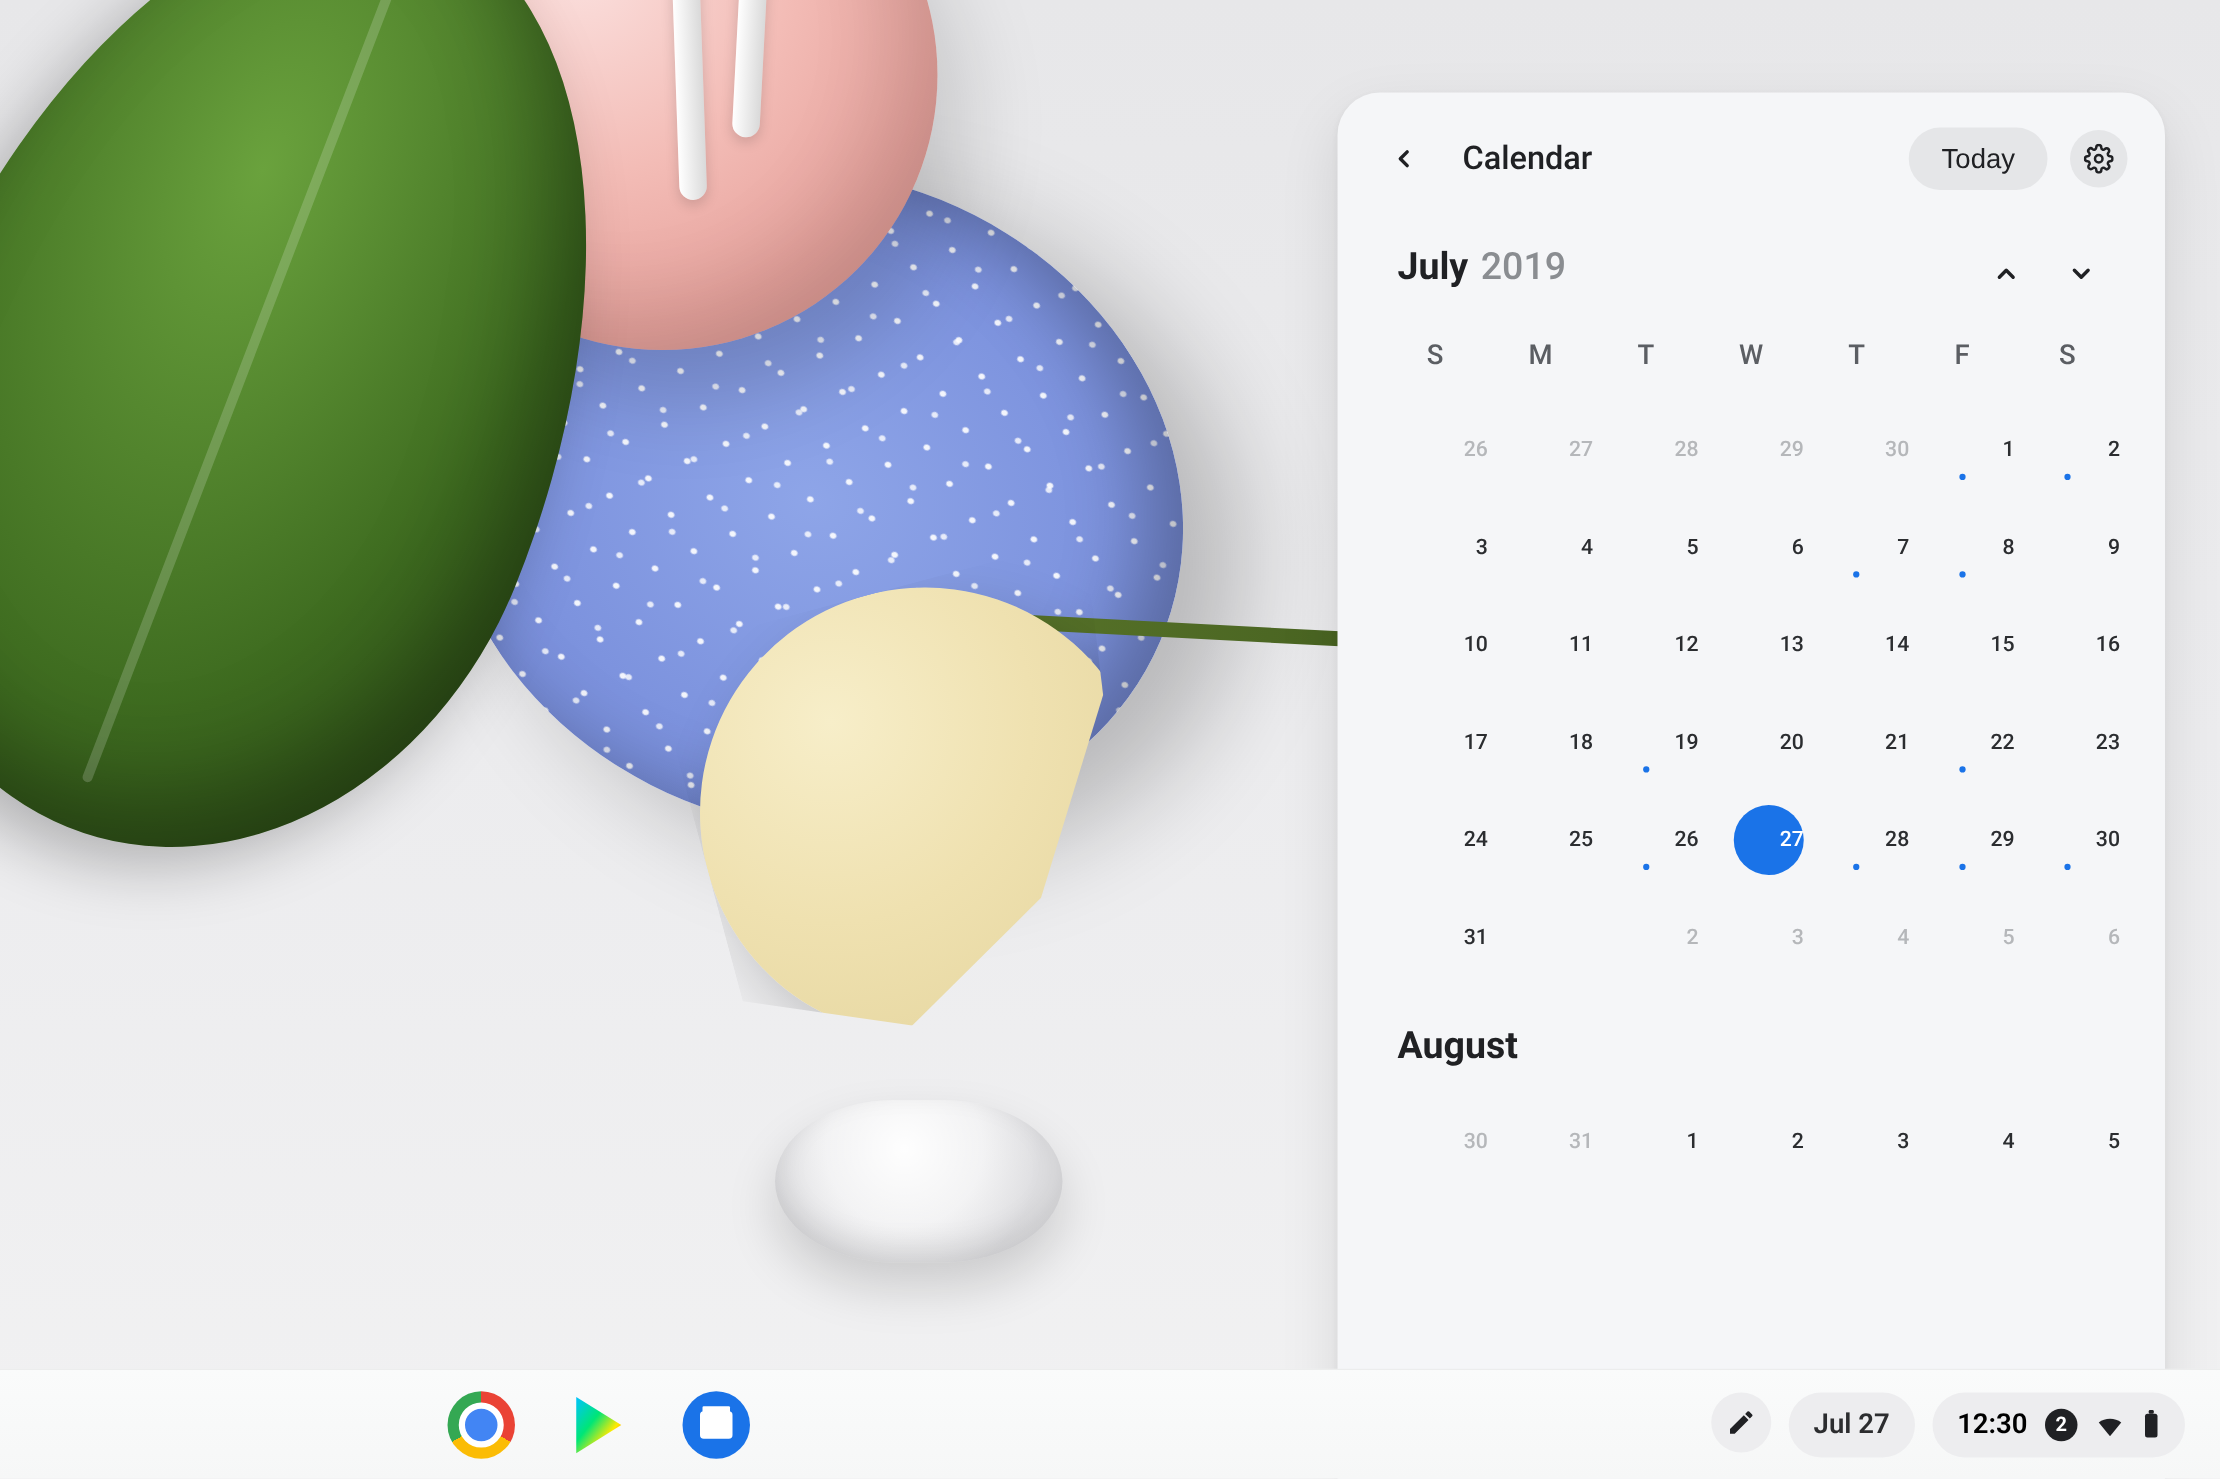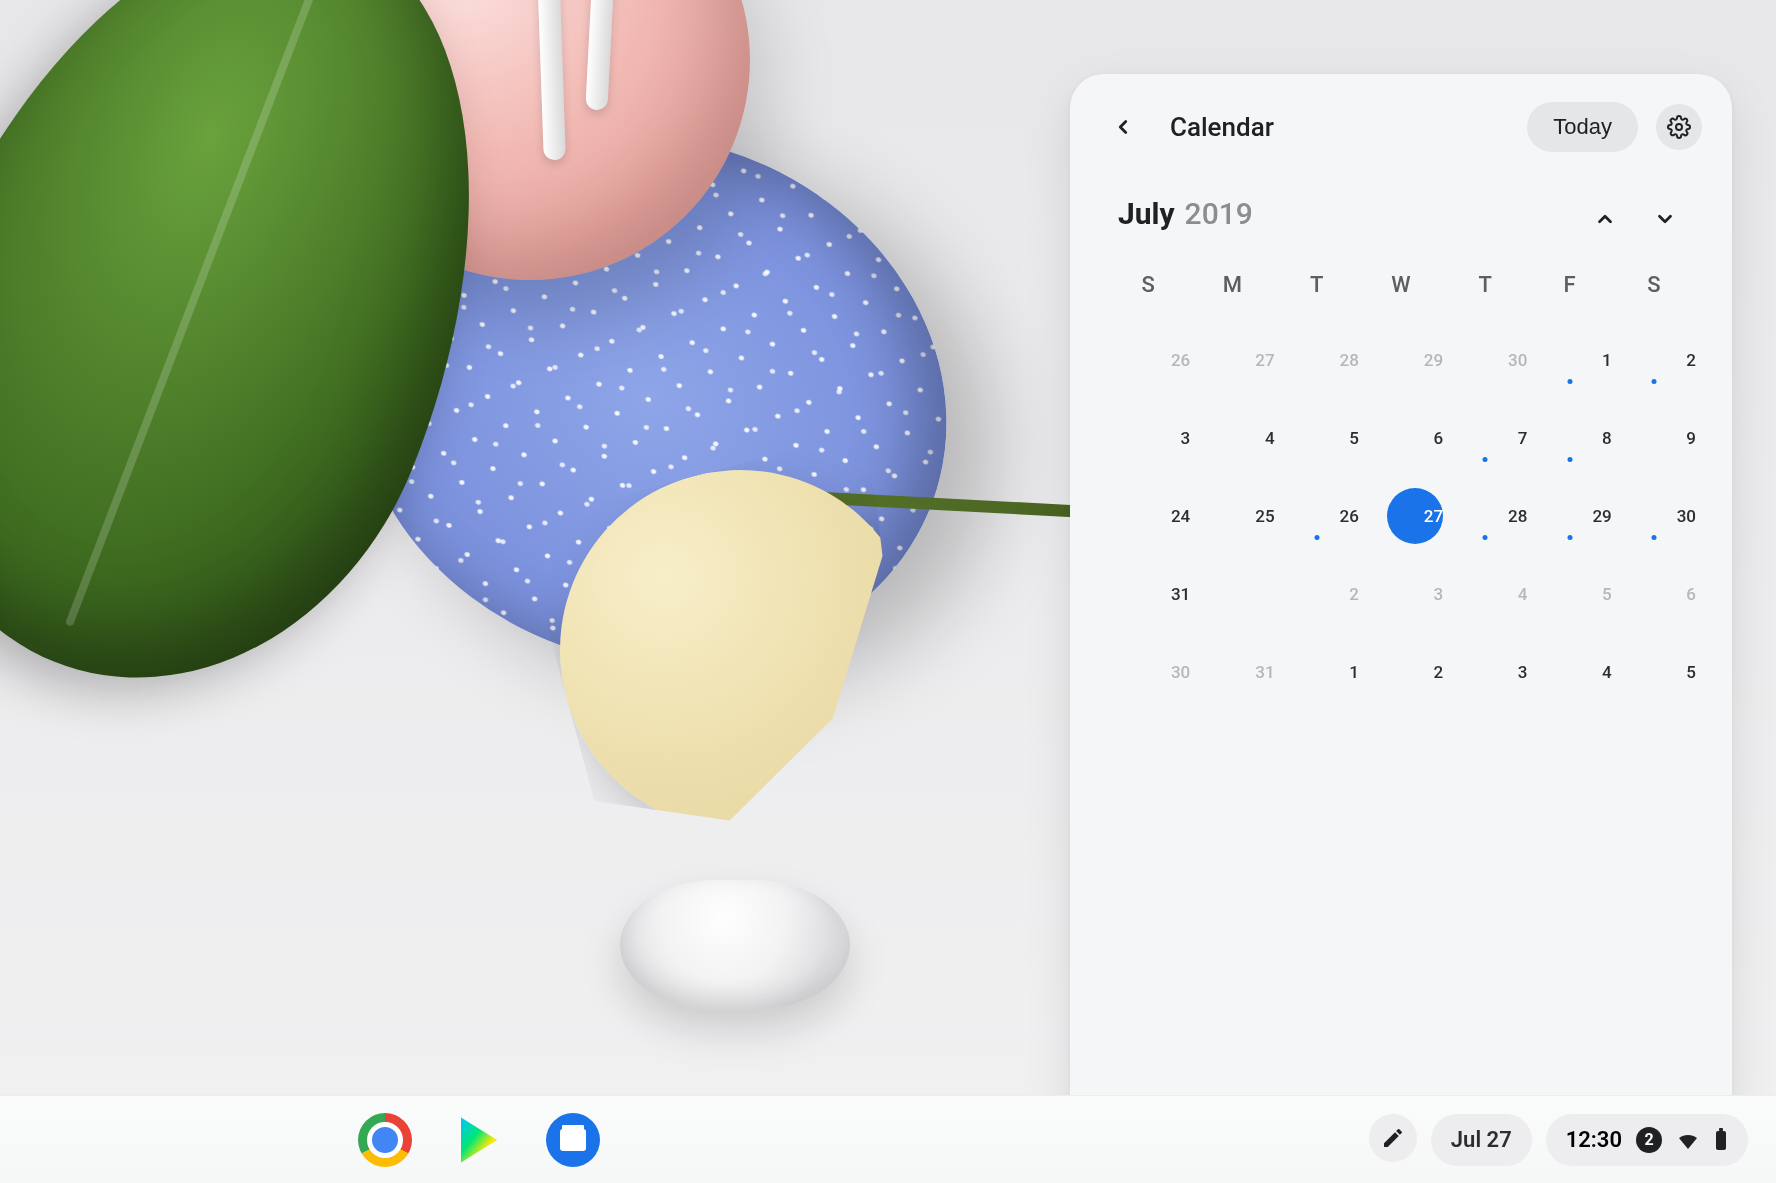--- a/index.html
+++ b/index.html
@@ -294,20 +294,68 @@
         <div class="cell">
           <span>8</span>
           <span class="dot"></span>
         </div>
         <div class="cell">
           <span>9</span>
         </div>
       </div>
       <div class="date-row">
         <div class="cell">
+          <span>10</span>
+        </div>
+        <div class="cell">
+          <span>11</span>
+        </div>
+        <div class="cell">
+          <span>12</span>
+        </div>
+        <div class="cell">
+          <span>13</span>
+        </div>
+        <div class="cell">
+          <span>14</span>
+        </div>
+        <div class="cell">
+          <span>15</span>
+        </div>
+        <div class="cell">
+          <span>16</span>
+        </div>
+      </div>
+      <div class="date-row">
+        <div class="cell">
+          <span>17</span>
+        </div>
+        <div class="cell">
+          <span>18</span>
+        </div>
+        <div class="cell">
+          <span>19</span>
+          <span class="dot"></span>
+        </div>
+        <div class="cell">
+          <span>20</span>
+        </div>
+        <div class="cell">
+          <span>21</span>
+        </div>
+        <div class="cell">
+          <span>22</span>
+          <span class="dot"></span>
+        </div>
+        <div class="cell">
+          <span>23</span>
+        </div>
+      </div>
+      <div class="date-row">
+        <div class="cell">
           <span>24</span>
         </div>
         <div class="cell">
           <span>25</span>
         </div>
         <div class="cell">
           <span>26</span>
           <span class="dot"></span>
         </div>
         <div class="cell today-sel">
@@ -343,20 +391,21 @@
         </div>
         <div class="cell out">
           <span>5</span>
         </div>
         <div class="cell out">
           <span>6</span>
         </div>
       </div>
     </div>
 
+  <div class="next-month-label">August</div>
   <div class="dates" id="next-grid">
       <div class="date-row">
         <div class="cell out">
           <span>30</span>
         </div>
         <div class="cell out">
           <span>31</span>
         </div>
         <div class="cell">
           <span>1</span>

